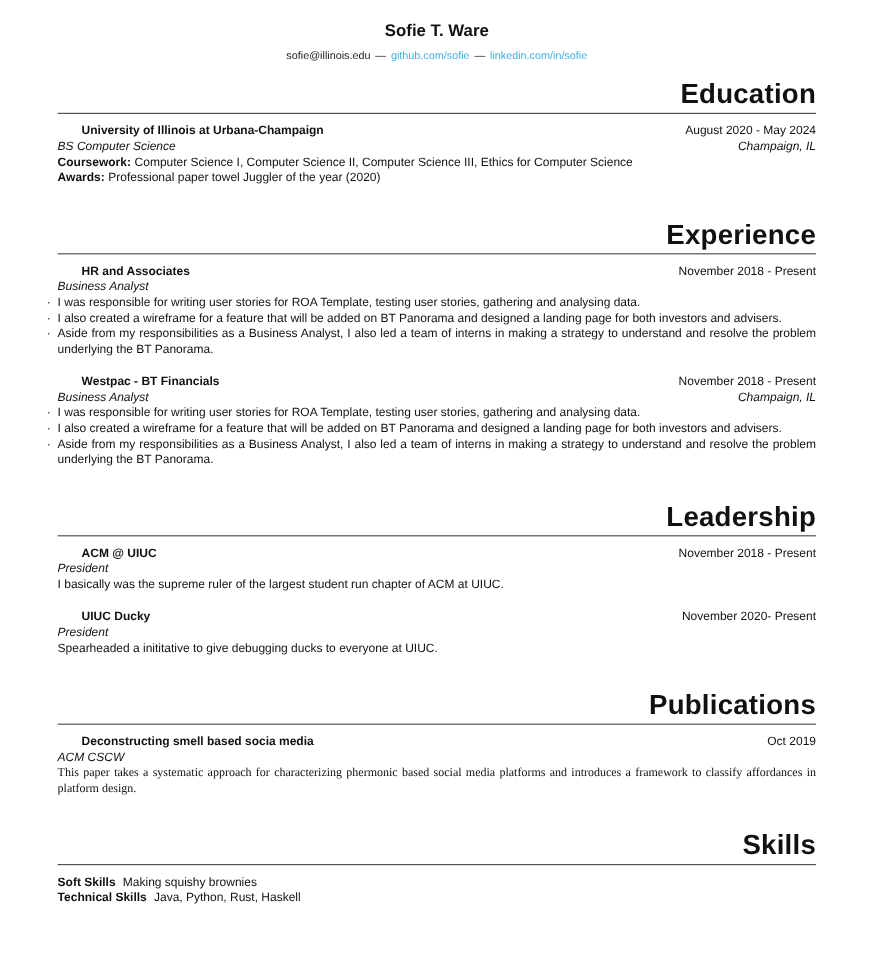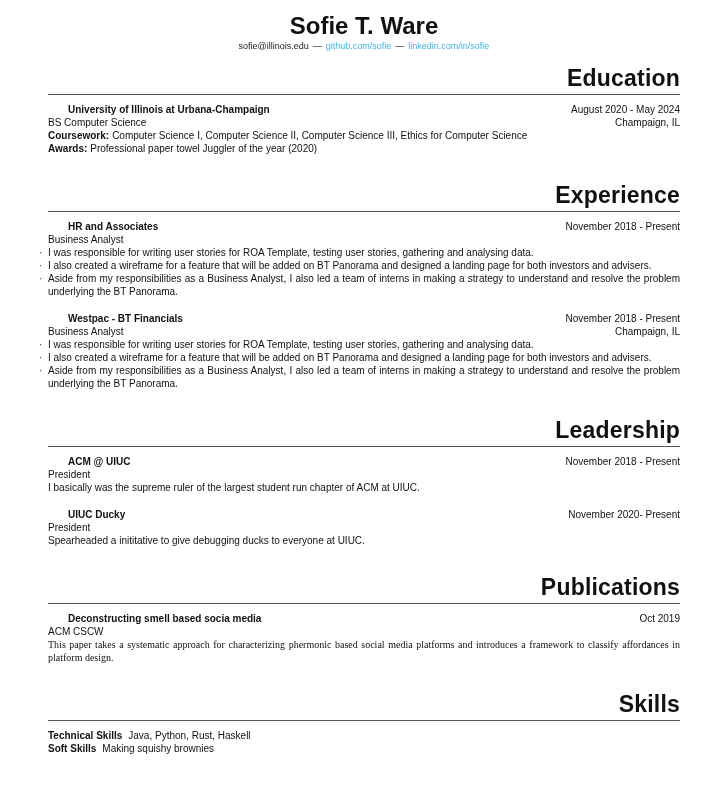--- a/index.html
+++ b/index.html
@@ -11,39 +11,39 @@
   html,body{ background:#ffffff; }
   body{
     width:727px; height:800px; overflow:hidden;
     font-family:"Liberation Sans","DejaVu Sans",sans-serif;
     color:var(--ink);
   }
   .page{ padding:13px 47px 0 48px; }
 
   
   .header{ text-align:center; }
-  .name{ font-size:24px; font-weight:bold; line-height:25px; }
+  .name{ font-size:14px; font-weight:bold; line-height:25px; }
   .contact{ font-size:9px; line-height:12px; margin-top:2px; color:#222; }
   .contact .sep{ margin:0 4px; color:#222; }
   .contact a{ color:var(--link); text-decoration:none; cursor:pointer; }
 
   
   .section{ margin-top:26px; }
   .section.first{ margin-top:12px; }
   .section-title{ font-size:23px; font-weight:bold; line-height:28px; letter-spacing:0.2px;text-align:right; }
   .section-rule{ border:none; border-top:1px solid var(--rule); height:0; margin-top:2px; }
   .section-body{ margin-top:8px; }
 
   
   .entry{ margin-top:14px; }
   .entry:first-child{ margin-top:0; }
   .row{ display:flex; justify-content:space-between; align-items:baseline; }
   .line, .row{ font-size:10px; line-height:13px; }
   .b{ font-weight:bold;padding-left:20px; }
-  .i{ }
+  .i{ font-style:italic; }
   .right{ text-align:right; white-space:nowrap; }
   .label{ font-weight:bold; margin-right:3px; }
   .skill-label{ font-weight:bold; margin-right:6px; }
 
   
   ul.bullets{ list-style:none; margin-top:0; }
   ul.bullets li{
     position:relative; font-size:10px; line-height:13px;
     text-align:justify;
   }
@@ -166,21 +166,21 @@
         <p class="just">This paper takes a systematic approach for characterizing phermonic based social media platforms and introduces a framework to classify affordances in platform design.</p>
       </div>
     </div>
   </div>
 
   <div class="section">
     <div class="section-title">Skills</div>
     <hr class="section-rule">
     <div class="section-body">
       <div class="line">
-        <span class="skill-label">Technical Skills</span><span>Java, Python, Rust, Haskell</span>
+        <span class="skill-label">Soft Skills</span><span>Making squishy brownies</span>
       </div>
       <div class="line">
-        <span class="skill-label">Soft Skills</span><span>Making squishy brownies</span>
+        <span class="skill-label">Technical Skills</span><span>Java, Python, Rust, Haskell</span>
       </div>
     </div>
   </div>
 
 </div>
 
 </body></html>

